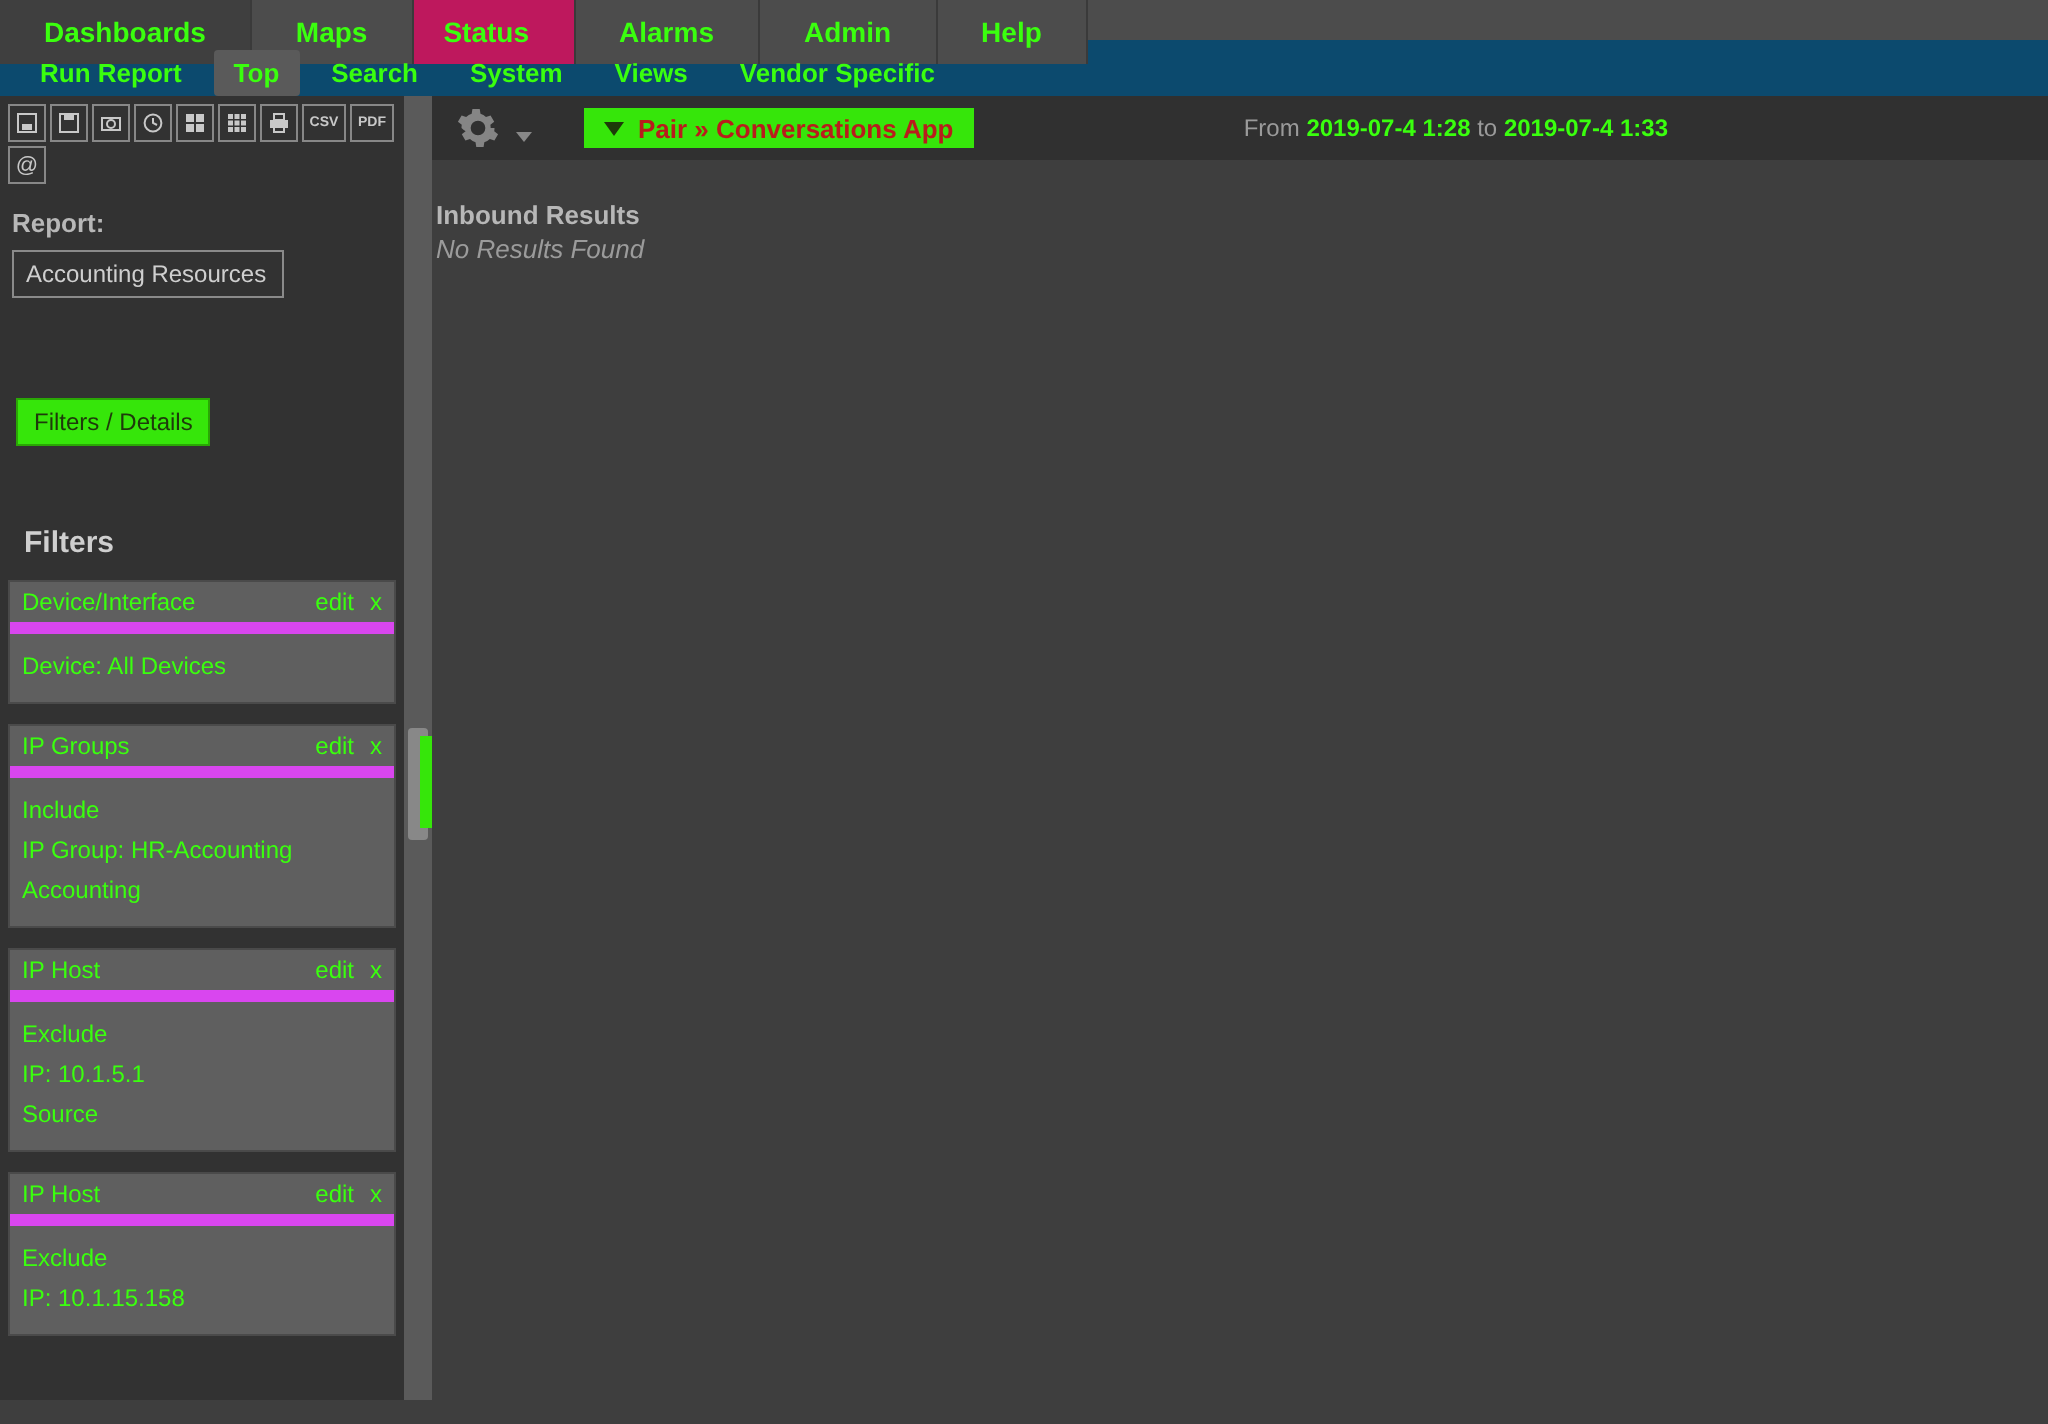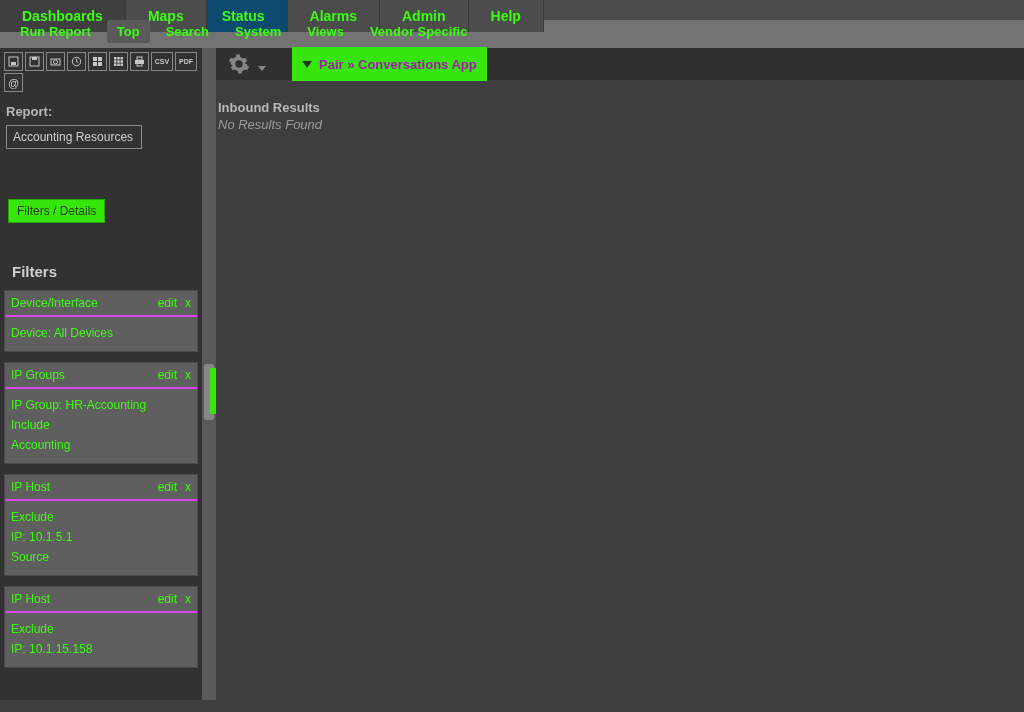--- a/index.html
+++ b/index.html
@@ -15,23 +15,23 @@
     --lighter:#6f6f6f;
   }
   
   .topnav { height:20px; background:#4c4c4c; display:flex; }
   .topnav .tab{
     height:32px; padding:0 22px; display:flex; align-items:center;
     color:var(--green); font-size:14px; font-weight:600; cursor:pointer;
     border-right:1px solid #3a3a3a; background:#4c4c4c;
   }
   .topnav .tab.first{ background:#3f3f3f;}
-  .topnav .tab.active{ background:#0c4a6e;padding-left:15px; }
-  
-  .subnav{ height:28px; background:#737373; display:flex; align-items:flex-start; padding-left:10px;}
+  .topnav .tab.active{ background:#be185d;padding-left:15px; }
+  
+  .subnav{ height:28px; background:#0c4a6e; display:flex; align-items:flex-end; padding-left:10px;}
   .subnav .item{
     color:var(--green); font-size:13px; font-weight:600; padding:4px 10px; margin-right:6px; cursor:pointer;
   }
   .subnav .item.active{ background:#5a5a5a; border-radius:2px;}
   
   .body{ display:flex; height:calc(712px - 60px); }
   .left{ width:202px; background:#323232; display:flex; flex-direction:column;}
   .left .tabbar{ }
   .left .ltab{
     height:22px; display:flex; align-items:center; padding-left:8px;
@@ -59,21 +59,21 @@
   }
   .filters-header{
     color:#cfcfcf; font-size:15px; font-weight:700; margin:40px 0 0 6px;
   }
   
   .fblock{
     margin:4px 4px 6px 4px; background:var(--panel-grey); border:1px solid #4a4a4a;
   }
   .fblock .fhead{
     height:26px; display:flex; align-items:center; justify-content:space-between;
-    padding:0 6px; border-bottom:2px solid #d946ef;
+    padding:0 6px; border-bottom:6px solid #d946ef;
   }
   .fblock .ftitle{ color:var(--green); font-size:12px;}
   .fblock .factions{ display:flex; gap:8px;}
   .fblock .factions span{ color:var(--green); font-size:12px; cursor:pointer;}
   .fblock .fbody{ padding:6px 6px 8px 6px;}
   .fblock .fbody div{ color:var(--green); font-size:12px; line-height:20px;}
   
   .splitter{
     width:14px; background:#5a5a5a; position:relative;
   }
@@ -90,21 +90,21 @@
   }
   .gear{
     width:26px; height:26px; display:flex; align-items:center; justify-content:center; cursor:pointer;
     color:#858585;
   }
   .gear svg{ display:block;}
   .chev-down{
     width:0;height:0;border-left:4px solid transparent;border-right:4px solid transparent;border-top:5px solid #888; margin-left:-4px; margin-top:8px; cursor:pointer;
   }
   .pair-btn{
-    height:34px; background:var(--green-btn); color:#a21caf; font-size:13px; font-weight:600;
+    height:20px; background:var(--green-btn); color:#b91c1c; font-size:13px; font-weight:600;
     display:flex; align-items:center; padding:0 10px; cursor:pointer; margin-left:16px;
   }
   .pair-btn .tri{ width:0;height:0;border-left:5px solid transparent;border-right:5px solid transparent;border-top:7px solid #1d3a09; margin-right:7px;}
   .timerange{
     margin-left:auto; margin-right:180px; color:#9a9a9a; font-size:12px;
   }
   .timerange b{ color:var(--green); font-weight:600;}
   .results{
     padding:20px 0 0 0;
   }
@@ -216,22 +216,22 @@
 
     <div class="fblock">
       <div class="fhead">
         <span class="ftitle">IP Groups</span>
         <span class="factions">
           <span>edit</span>
           <span>x</span>
         </span>
       </div>
       <div class="fbody">
+        <div>Include</div>
         <div>IP Group: HR-Accounting</div>
-        <div>Include</div>
         <div>Accounting</div>
       </div>
     </div>
 
     <div class="fblock">
       <div class="fhead">
         <span class="ftitle">IP Host</span>
         <span class="factions">
           <span>edit</span>
           <span>x</span>
@@ -270,20 +270,23 @@
       <div class="gear">
         <svg width="22" height="22" viewBox="0 0 24 24" fill="#858585">
             <path d="M12 8a4 4 0 100 8 4 4 0 000-8zm9 4c0 .6-.05 1.2-.15 1.75l2.1 1.65-2 3.45-2.5-.85a8.2 8.2 0 01-3 1.75l-.4 2.6h-4l-.4-2.6a8.2 8.2 0 01-3-1.75l-2.5.85-2-3.45 2.1-1.65A9.6 9.6 0 013 12c0-.6.05-1.2.15-1.75L1.05 8.6l2-3.45 2.5.85a8.2 8.2 0 013-1.75l.4-2.6h4l.4 2.6a8.2 8.2 0 013 1.75l2.5-.85 2 3.45-2.1 1.65c.1.55.15 1.15.15 1.75z"></path>
           </svg>
       </div>
       <div class="chev-down"></div>
       <div class="pair-btn">
         <span class="tri"></span>
         <span>Pair » Conversations App</span>
       </div>
+      <div class="timerange">
+        <span>From </span><b>2019-07-4 1:28</b><span> to </span><b>2019-07-4 1:33</b>
+      </div>
     </div>
 
     <div class="results">
       <div class="rtitle">Inbound Results</div>
       <div class="rnone">No Results Found</div>
     </div>
   </div>
 
 </div>
 

